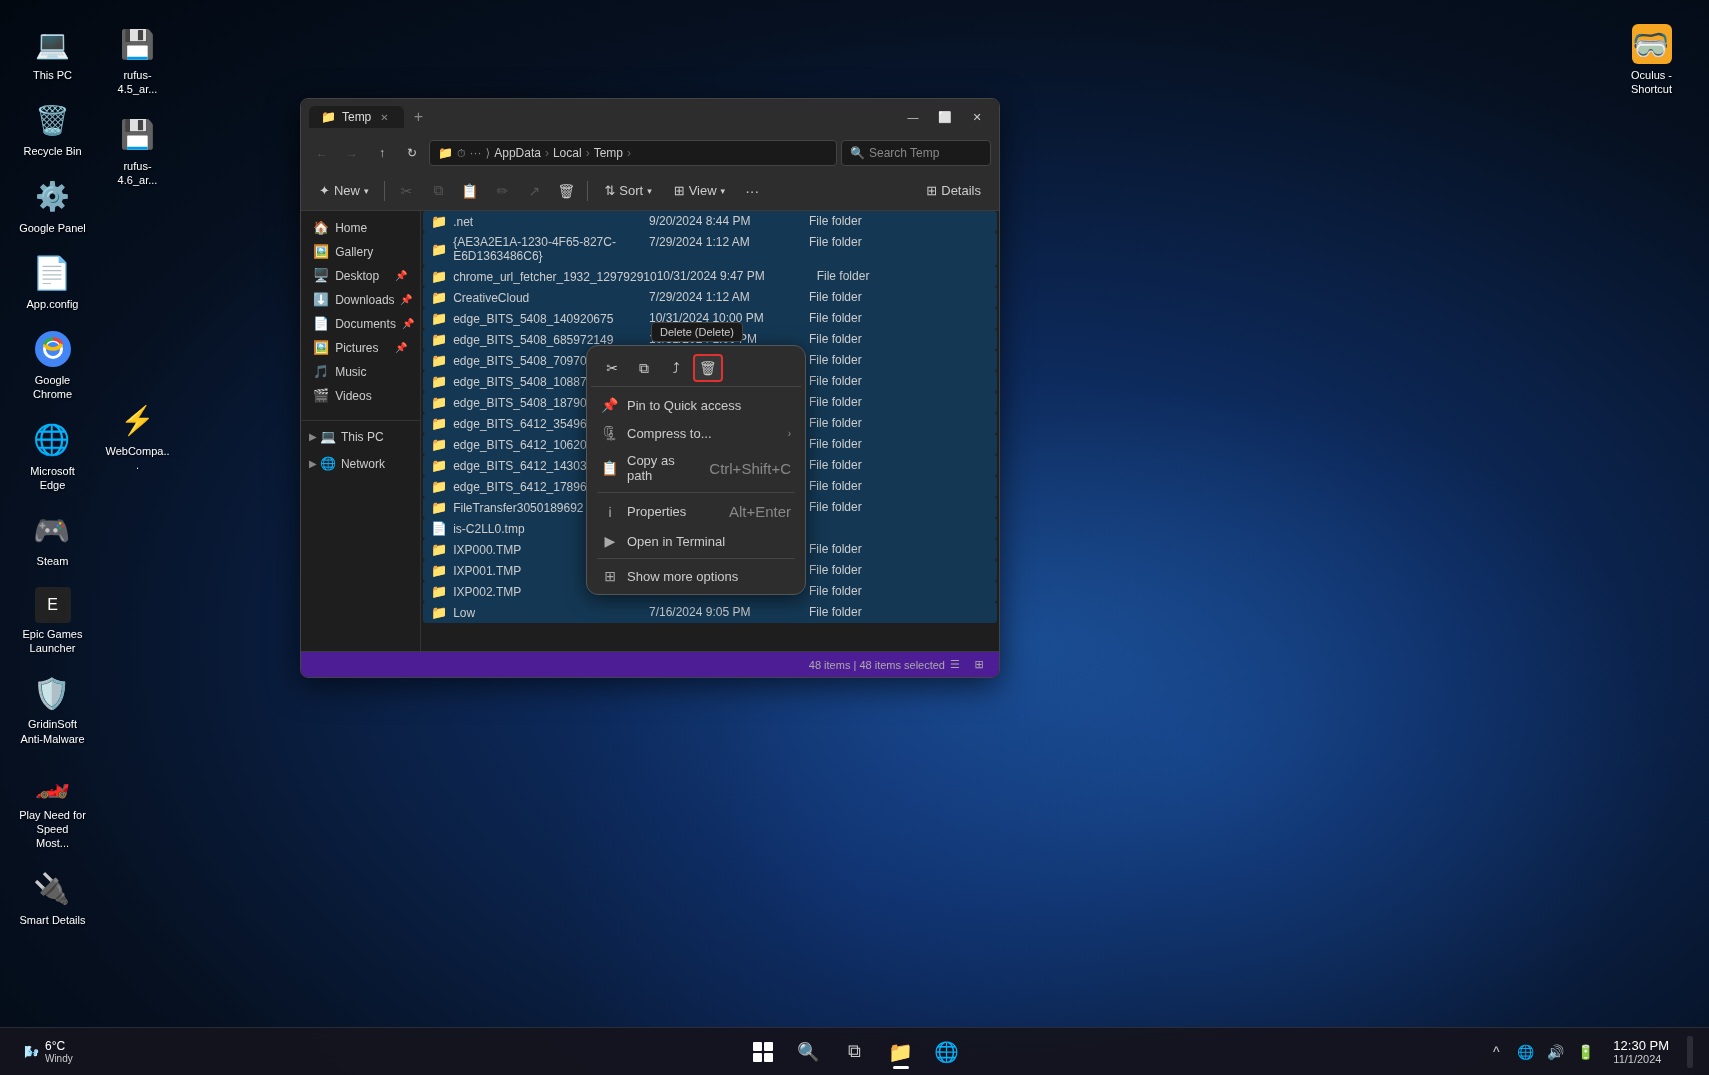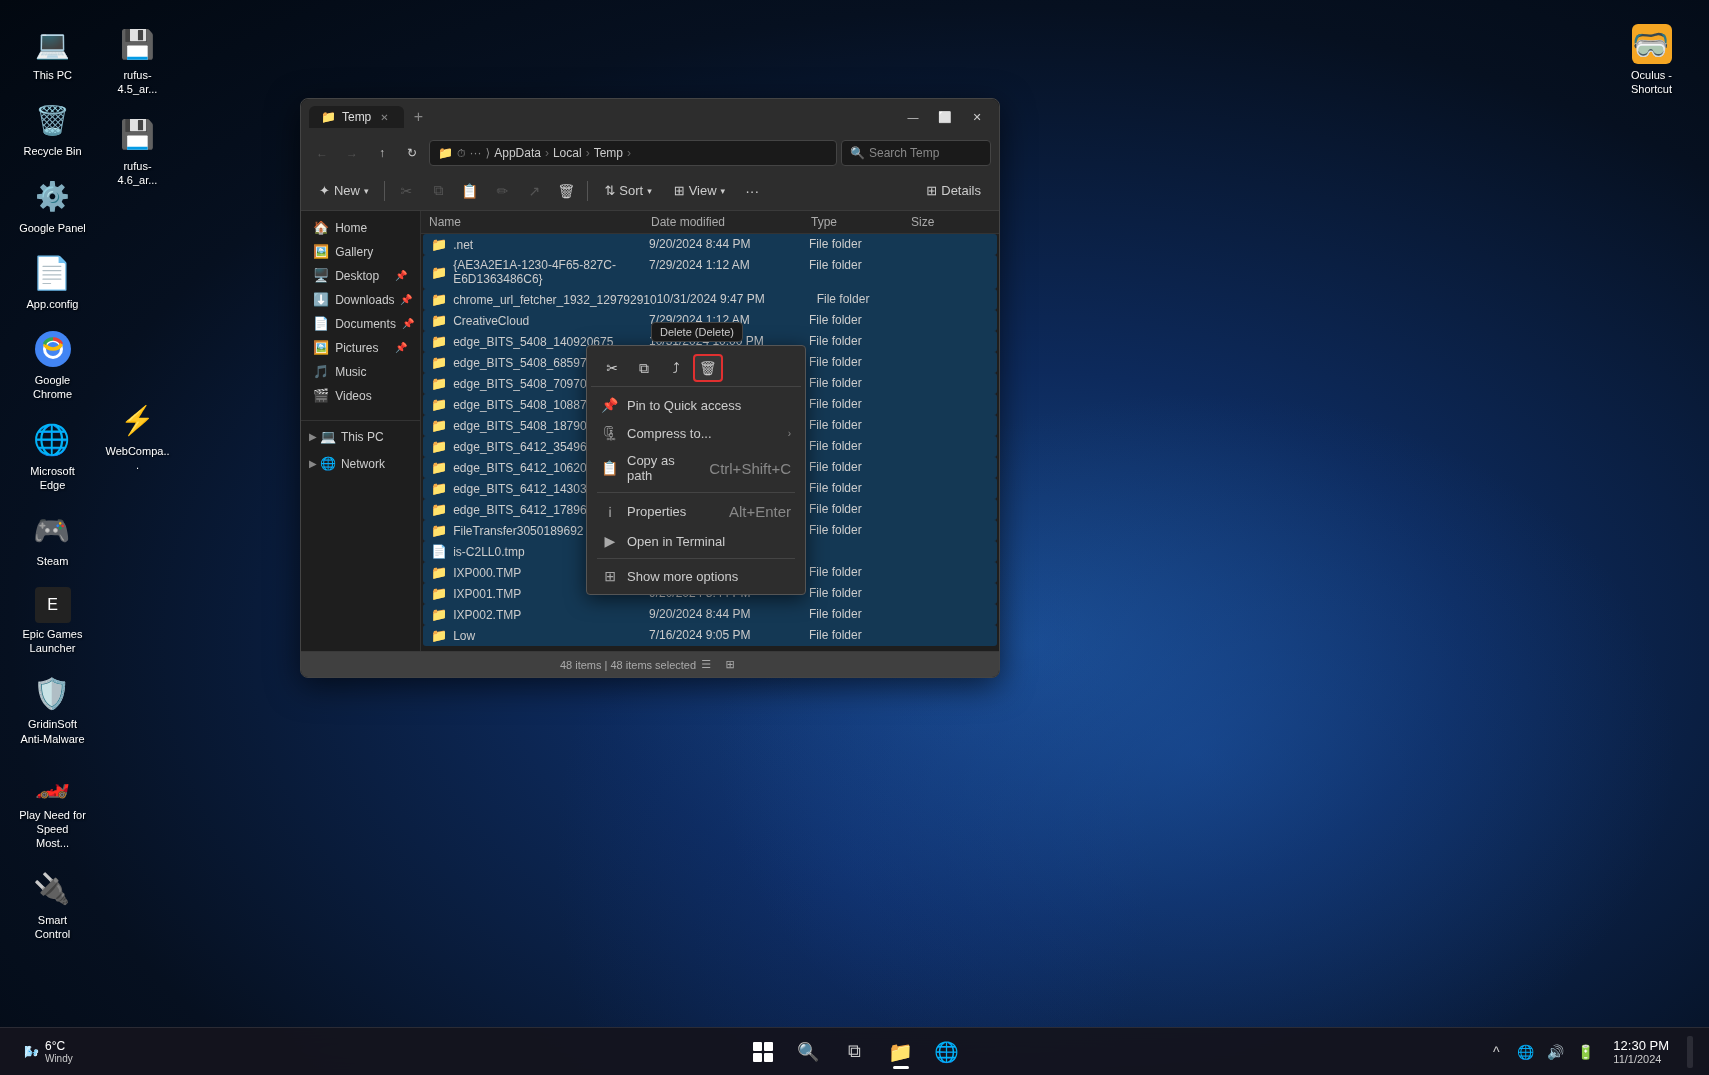--- a/index.html
+++ b/index.html
@@ -347,40 +347,40 @@
       align-items: center;
       gap: 6px;
     }
 
     .folder-icon { color: #f5c518; font-size: 13px; }
     .file-icon { color: #aaa; font-size: 13px; }
 
     
     .status-bar {
       height: 26px;
-      background: #404040;
+      background: #4c1d95;
       border-top: 1px solid #3a3a3a;
       display: flex;
       align-items: center;
       padding: 0 10px;
       font-size: 11px;
       color: #aaa;
       flex-shrink: 0;
-      justify-content: center;
+      justify-content: flex-end;
     }
 
     
     .context-menu {
       position: absolute;
       top: 345px;
       left: 586px;
       width: 220px;
       background: #2d2d2d;
       border: 1px solid #555;
-      border-radius: 4px;
+      border-radius: 12px;
       padding: 4px;
       box-shadow: 0 4px 20px rgba(0,0,0,0.6);
       z-index: 1000;
     }
 
     .context-menu-toolbar {
       display: flex;
       align-items: center;
       gap: 2px;
       padding: 4px 6px;
@@ -615,21 +615,21 @@
     <div class="desktop-icon">
       <div class="icon-img" style="font-size:30px;">🛡️</div>
       <div class="icon-label">GridinSoft Anti-Malware</div>
     </div>
     <div class="desktop-icon">
       <div class="icon-img" style="font-size:28px;">🏎️</div>
       <div class="icon-label">Play Need for Speed Most...</div>
     </div>
     <div class="desktop-icon">
       <div class="icon-img" style="font-size:30px;color:#4fc;">🔌</div>
-      <div class="icon-label">Smart Control</div>
+      <div class="icon-label">Smart Details</div>
     </div>
   </div>
 
   <div style="position:absolute;top:20px;left:100px;display:flex;flex-direction:column;gap:10px;">
     <div class="desktop-icon">
       <div class="icon-img" style="font-size:28px;">💾</div>
       <div class="icon-label">rufus-4.5_ar...</div>
     </div>
     <div class="desktop-icon">
       <div class="icon-img" style="font-size:28px;">💾</div>
@@ -769,26 +769,20 @@
         </div>
         <div style="height:4px;"></div>
         <div class="sidebar-group-header">
           <span style="font-size:10px;color:#888;">▶</span>
           <span class="sidebar-icon">🌐</span>
           <span>Network</span>
         </div>
       </div>
 
       <div class="file-list">
-        <div class="file-list-header">
-          <span>Name</span>
-          <span>Date modified</span>
-          <span>Type</span>
-          <span>Size</span>
-        </div>
 
         <div class="file-row selected">
           <div class="file-name">
               <span class="folder-icon">📁</span>
               <span>.net</span>
             </div>
           <span>9/20/2024 8:44 PM</span>
           <span>File folder</span>
           <span></span>
         </div>

